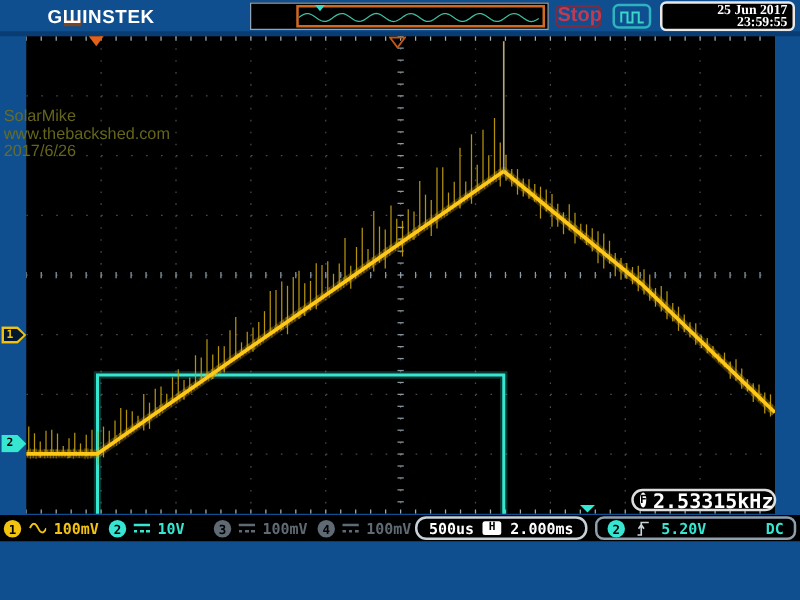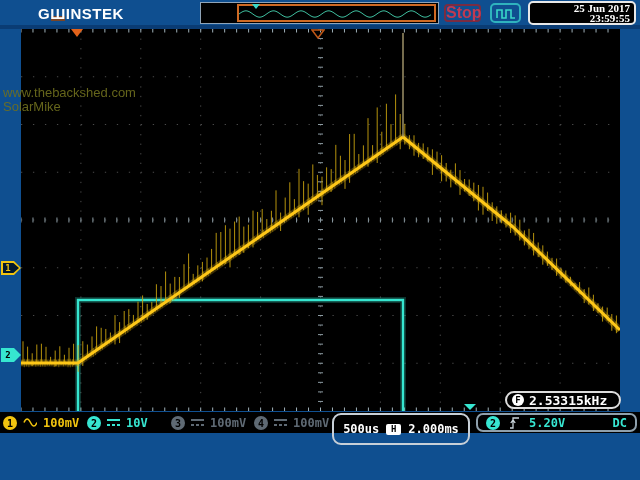--- a/index.html
+++ b/index.html
@@ -29,21 +29,21 @@
         border:2px solid #e8e8e8;border-radius:5px;box-sizing:border-box;color:#fff;
         font-size:11px;font-weight:bold;line-height:10px;text-align:right;padding:0 4px;font-family:Liberation Serif, serif;}
   .datetime div{margin-top:0;}
   
   .graticule{position:absolute;left:21px;top:29px;width:599px;height:382px;background:#000;z-index:1;}
   .freq-box{position:absolute;left:484px;top:362px;width:116px;height:18px;background:#000;
         border:2px solid #ddd;border-radius:10px;box-sizing:border-box;display:flex;
         align-items:center;gap:5px;padding:0 5px;z-index:6;}
   .f-icon{display:inline-block;width:12px;height:12px;border-radius:50%;background:#fff;color:#000;
         font-size:9px;font-weight:bold;text-align:center;line-height:12px;}
-  .freq-val{color:#fff;font-size:13px;font-weight:bold;}
+  .freq-val{color:#fff;font-size:16px;font-weight:bold;}
   
   .watermark{position:absolute;left:3px;top:86px;z-index:3;color:#70701e;opacity:.9;
         font-family:"Liberation Sans",sans-serif;font-size:13px;line-height:14px;}
   .tri-solid{position:absolute;left:71px;top:29px;width:0;height:0;z-index:4;
         border-left:6px solid transparent;border-right:6px solid transparent;
         border-top:8px solid #e2621a;}
   .tri-hollow{position:absolute;left:311px;top:29px;z-index:4;}
   .offscreen-ind{position:absolute;left:464px;top:404px;width:0;height:0;z-index:4;
         border-left:6px solid transparent;border-right:6px solid transparent;
         border-top:6px solid #36e6d0;}
@@ -69,21 +69,21 @@
   .g3{left:171px;}
   .g4{left:254px;}
   .inactive{color:#5f6a74;}
   .ch-circle{display:inline-block;width:14px;height:14px;border-radius:50%;background:currentColor;
         text-align:center;line-height:14px;}
   .ch-circle span{color:#000;font-size:10px;font-weight:bold;}
   .dc-icon{display:inline-block;width:13px;height:9px;position:relative;}
   .dc-icon::before{content:'';position:absolute;top:1px;left:0;right:0;height:2px;background:currentColor;}
   .dc-icon::after{content:'';position:absolute;bottom:1px;left:0;right:0;height:2px;
         background:repeating-linear-gradient(90deg,currentColor 0 3px,transparent 3px 5px);}
-  .tb-box{position:absolute;left:332px;top:1px;width:138px;height:32px;border:2px solid #c8d0d8;
+  .tb-box{position:absolute;left:332px;top:1px;width:138px;height:19px;border:2px solid #c8d0d8;
         border-radius:9px;box-sizing:border-box;display:flex;align-items:center;justify-content:center;
         gap:7px;color:#fff;}
   .h-icon{display:inline-block;width:15px;height:11px;background:#fff;border-radius:2px;color:#000;
         font-size:9px;font-weight:bold;text-align:center;line-height:11px;}
   .trig-box{position:absolute;left:476px;top:1px;width:161px;height:19px;border:2px solid #8fa0ac;
         border-radius:7px;box-sizing:border-box;display:flex;align-items:center;gap:9px;
         padding:0 8px;color:#37e6d2;}
   .trig-box .dc-label{margin-left:auto;}
   .edge-icon{color:#c9d4da;display:flex;}
 </style>
@@ -723,22 +723,23 @@
         <polyline points="0,334 57,334 382,108 492,198 599,301" fill="none" stroke="#ffc818" stroke-width="3" stroke-linejoin="round"></polyline>
         <line x1="382" y1="4" x2="382" y2="108" stroke="#b5a878" stroke-width="1.3"></line>
       </svg>
     <div class="freq-box">
       <span class="f-icon">F</span>
       <span class="freq-val">2.53315kHz</span>
     </div>
   </div>
 
   <div class="watermark">
+    <div>SolarMike</div>
     <div>www.thebackshed.com</div>
-    <div>SolarMike</div>
+    <div>2017/6/26</div>
   </div>
 
   <div class="tri-solid"></div>
   <svg class="tri-hollow" width="14" height="10">
     <polygon points="1,1 13,1 7,9" fill="none" stroke="#c05818" stroke-width="1.5"></polygon>
   </svg>
   <div class="offscreen-ind"></div>
 
   <div class="ch-marker" id="ch1-marker">
     <div class="shape"></div>

